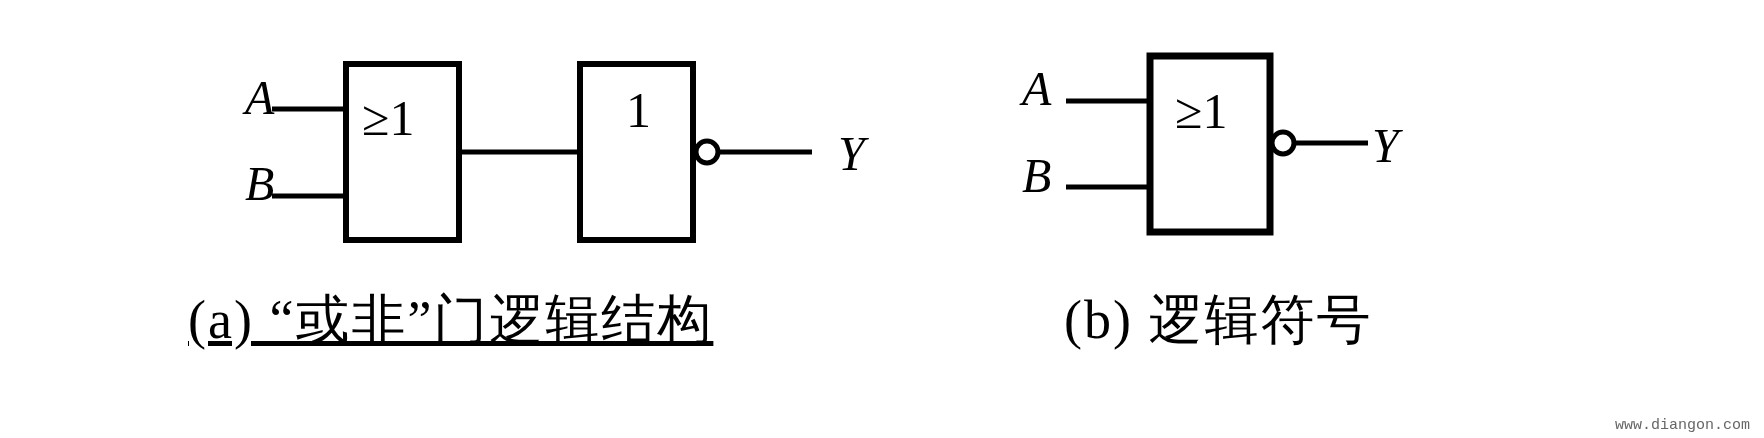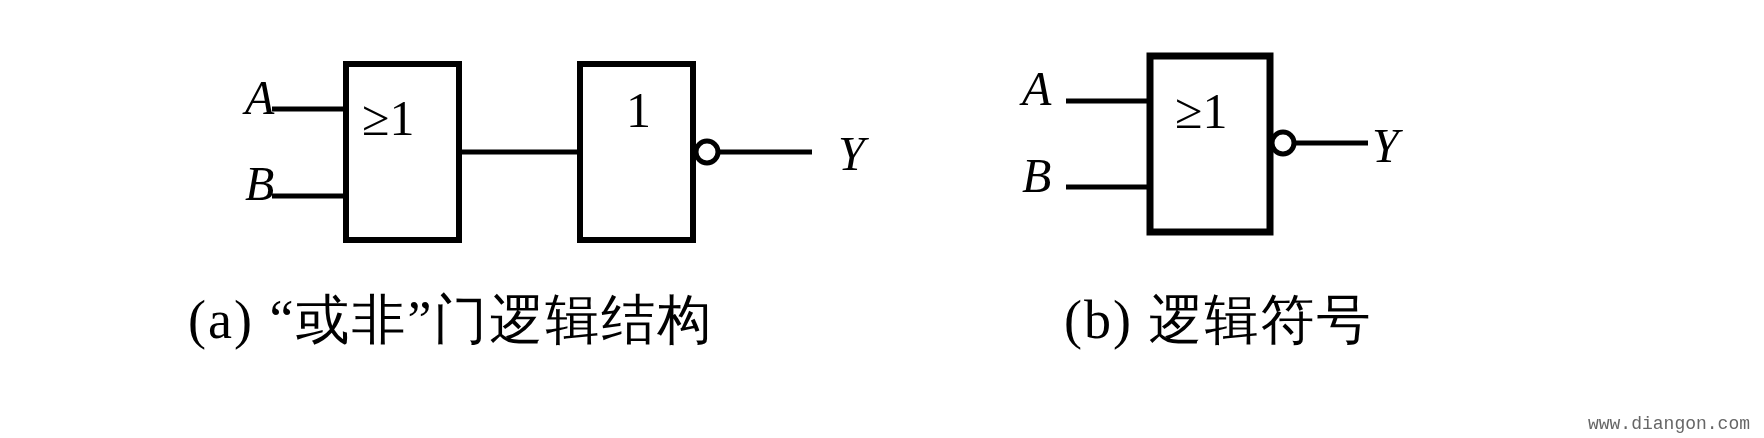--- a/index.html
+++ b/index.html
@@ -1,21 +1,21 @@
 <!DOCTYPE html>
 <html><head>
   <meta charset="utf-8">
   <style>
     html, body { margin: 0; padding: 0; background: #ffffff; }
     body { width: 1764px; height: 438px; position: relative; overflow: hidden; font-family: "Liberation Serif", serif; color: #000; }
     svg.diagram { position: absolute; left: 0; top: 0; }
     .lbl { font-family: "Liberation Serif", "DejaVu Serif", serif; font-style: italic; font-size: 48px; fill: #000; }
     .gate-sym { font-family: "Liberation Serif", "DejaVu Serif", serif; font-size: 50px; fill: #000; }
     .caption { position: absolute; font-family: "Liberation Serif", "DejaVu Serif", serif; font-size: 54px; color: #000; white-space: nowrap; letter-spacing: 2px; }
-    .watermark { position: absolute; right: 14px; bottom: 4px; font-family: "Liberation Mono", "DejaVu Sans Mono", monospace; font-size: 18px; color: #666; }
+    .watermark { position: absolute; right: 14px; bottom: 4px; font-family: "Liberation Mono", "DejaVu Sans Mono", monospace; font-size: 15px; color: #666; }
   </style>
 </head>
 <body>
 
 <svg class="diagram" width="1764" height="438" viewBox="0 0 1764 438">
 
   <g>
     <text class="lbl" x="245" y="114">A</text>
     <text class="lbl" x="245" y="200">B</text>
     <line x1="272" y1="109" x2="346" y2="109" stroke="#000" stroke-width="5"></line>
@@ -36,15 +36,15 @@
     <line x1="1066" y1="101" x2="1150" y2="101" stroke="#000" stroke-width="5"></line>
     <line x1="1066" y1="187" x2="1150" y2="187" stroke="#000" stroke-width="5"></line>
     <rect x="1150" y="56" width="120" height="176" fill="none" stroke="#000" stroke-width="7"></rect>
     <text class="gate-sym" x="1175" y="128">≥1</text>
     <circle cx="1283" cy="143" r="11" fill="#fff" stroke="#000" stroke-width="5"></circle>
     <line x1="1294" y1="143" x2="1368" y2="143" stroke="#000" stroke-width="5"></line>
     <text class="lbl" x="1372" y="162">Y</text>
   </g>
 </svg>
 
-<div class="caption" style="left:188px; top:284px;">(a) “或非”门逻辑结构</div>
+<div class="caption" style="left:188px; top:284px;text-decoration:underline;">(a) “或非”门逻辑结构</div>
 <div class="caption" style="left:1020px; top:284px;margin-left:44px;">(b) 逻辑符号</div>
 <div class="watermark">www.diangon.com</div>
 
 </body></html>

